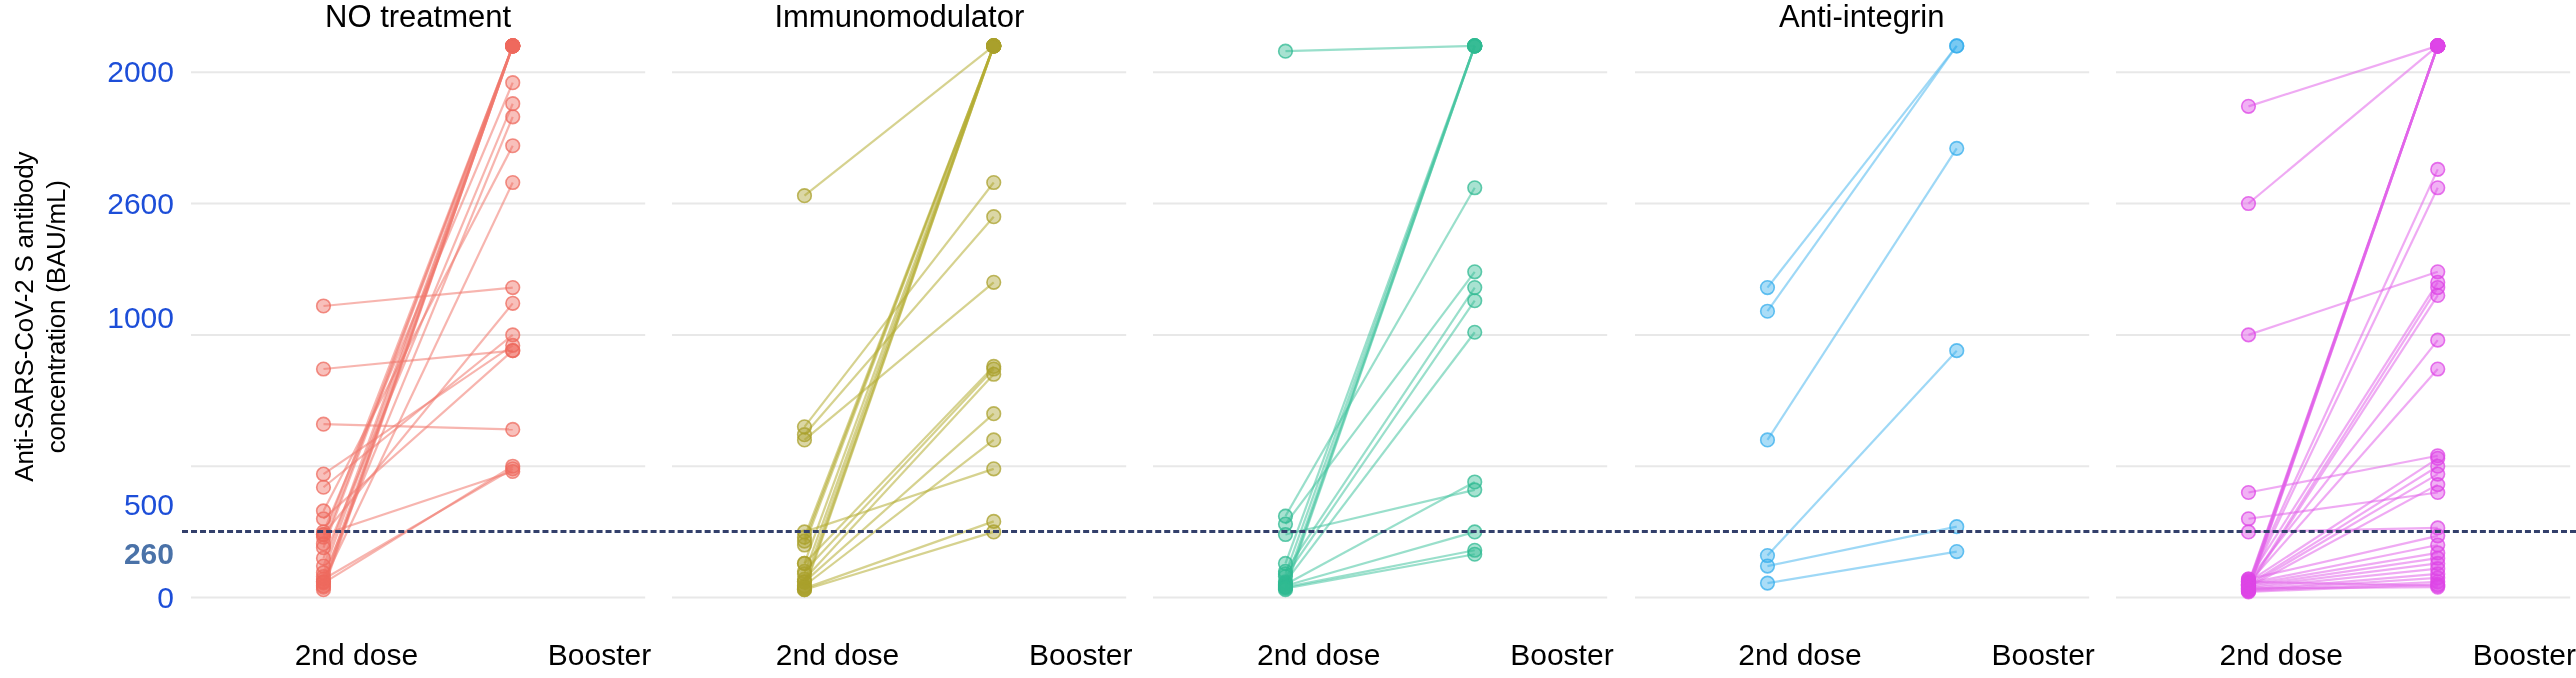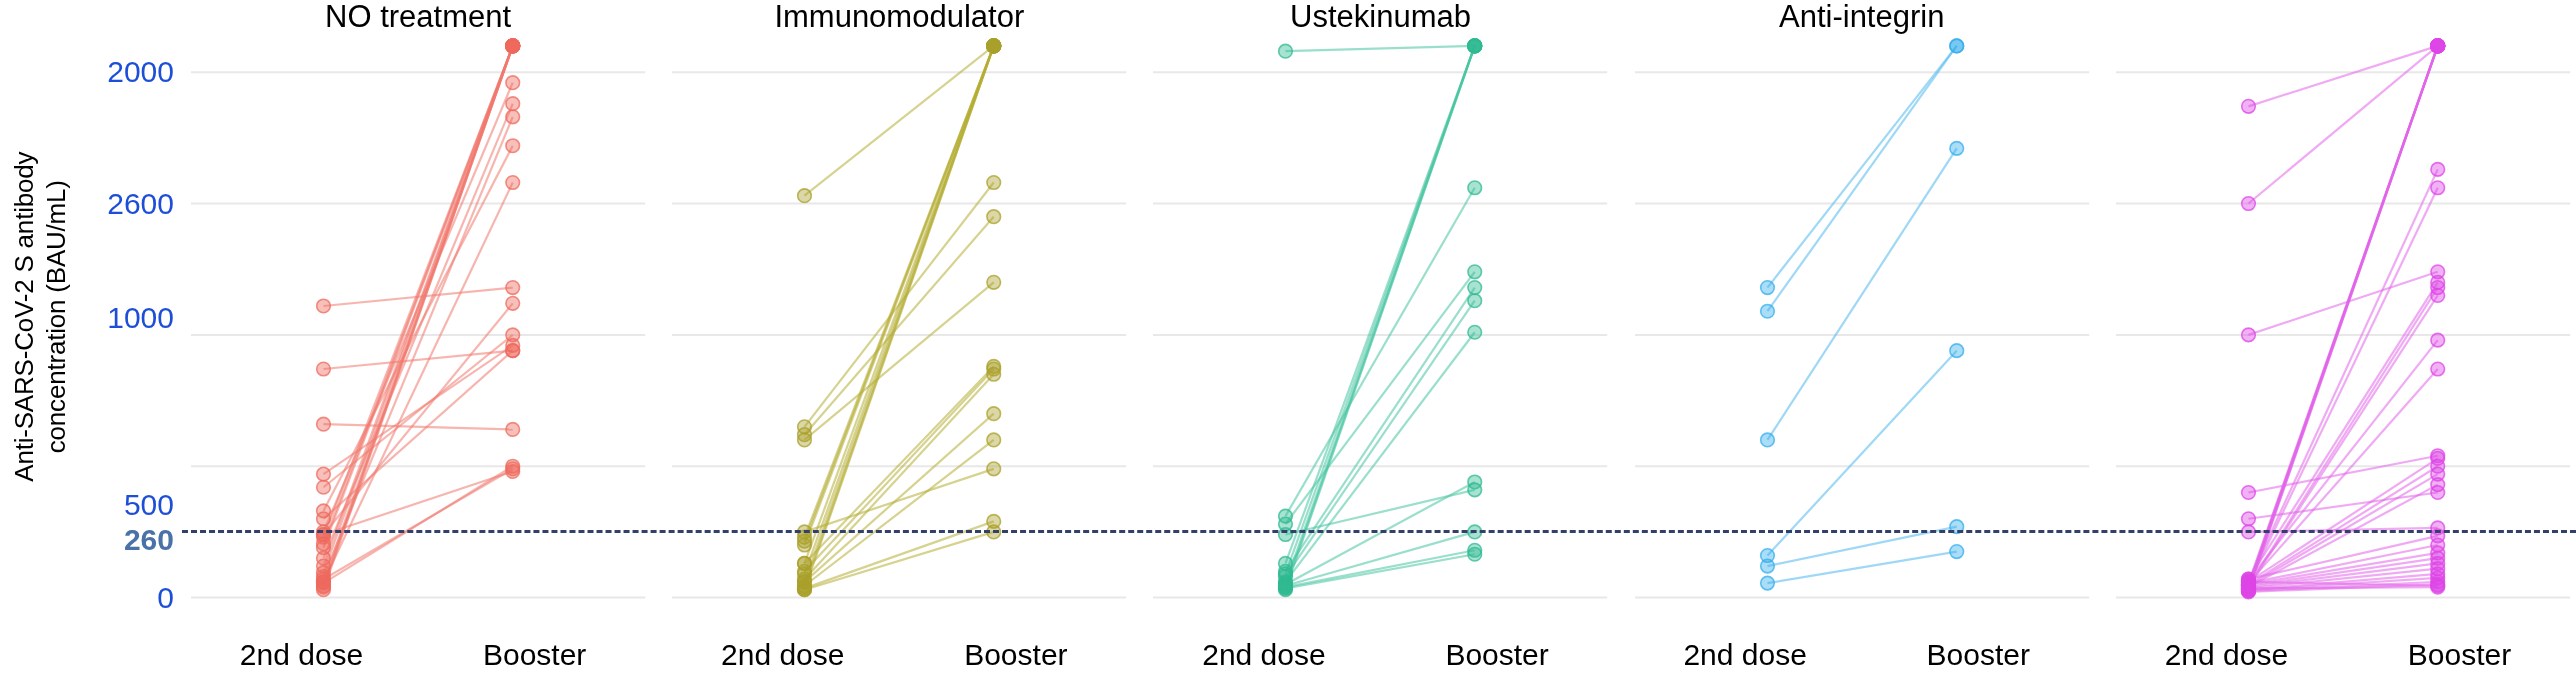--- a/index.html
+++ b/index.html
@@ -94,21 +94,21 @@
   .xaxis {
     position: absolute;
     left: 0; right: 0;
     top: 637px;
     height: 38px;
     display: flex;
     flex-direction: row;
   }
   .xtick {
     flex: 1 1 0;
-    text-align: center;
+    text-align: right;
     font-size: 30px;
     color: #000;
     white-space: nowrap;
     line-height: 35px;
   }
 
   
   #threshold-line {
     position: absolute;
     left: 182px;
@@ -128,21 +128,21 @@
       <div>Anti-SARS-CoV-2 S antibody</div>
       <div>concentration (BAU/mL)</div>
     </div>
   </div>
 
   <div id="ytick-col">
       <div class="ytick" style="top: 72px;">2000</div>
       <div class="ytick" style="top: 204px;">2600</div>
       <div class="ytick" style="top: 318px; margin-left: 36px;">1000</div>
       <div class="ytick" style="top: 466px; margin-top: 39px;">500</div>
-      <div class="ytick threshold" style="top: 540px; margin-left: 25px;">260</div>
+      <div class="ytick threshold" style="top: 554px; margin-left: 25px;">260</div>
       <div class="ytick" style="top: 598px;">0</div>
     </div>
 
   <div id="panels">
       <div class="panel">
         <div class="panel-title">NO treatment</div>
         <div class="plot-area">
           <svg viewBox="0 0 600 792" preserveAspectRatio="none">
             <g>
               <line x1="0" x2="600" y1="745" y2="745" stroke="#e8e8e8" stroke-width="2" vector-effect="non-scaling-stroke"></line>
@@ -310,21 +310,20 @@
               <ellipse cx="425" cy="657.875" rx="9" ry="9" fill="#a9a02b" fill-opacity="0.42" stroke="#a9a02b" stroke-opacity="0.75" stroke-width="1.6" vector-effect="non-scaling-stroke"></ellipse>
             </g>
           </svg>
         </div>
         <div class="xaxis">
           <div class="xtick">2nd dose</div>
           <div class="xtick">Booster</div>
         </div>
       </div>
       <div class="panel">
-        <div class="panel-title">Ustekinumab</div>
         <div class="plot-area">
           <svg viewBox="0 0 600 792" preserveAspectRatio="none">
             <g>
               <line x1="0" x2="600" y1="745" y2="745" stroke="#e8e8e8" stroke-width="2" vector-effect="non-scaling-stroke"></line>
               <line x1="0" x2="600" y1="570.75" y2="570.75" stroke="#e8e8e8" stroke-width="2" vector-effect="non-scaling-stroke"></line>
               <line x1="0" x2="600" y1="396.5" y2="396.5" stroke="#e8e8e8" stroke-width="2" vector-effect="non-scaling-stroke"></line>
               <line x1="0" x2="600" y1="222.25" y2="222.25" stroke="#e8e8e8" stroke-width="2" vector-effect="non-scaling-stroke"></line>
               <line x1="0" x2="600" y1="48" y2="48" stroke="#e8e8e8" stroke-width="2" vector-effect="non-scaling-stroke"></line>
             </g>
             <g>

